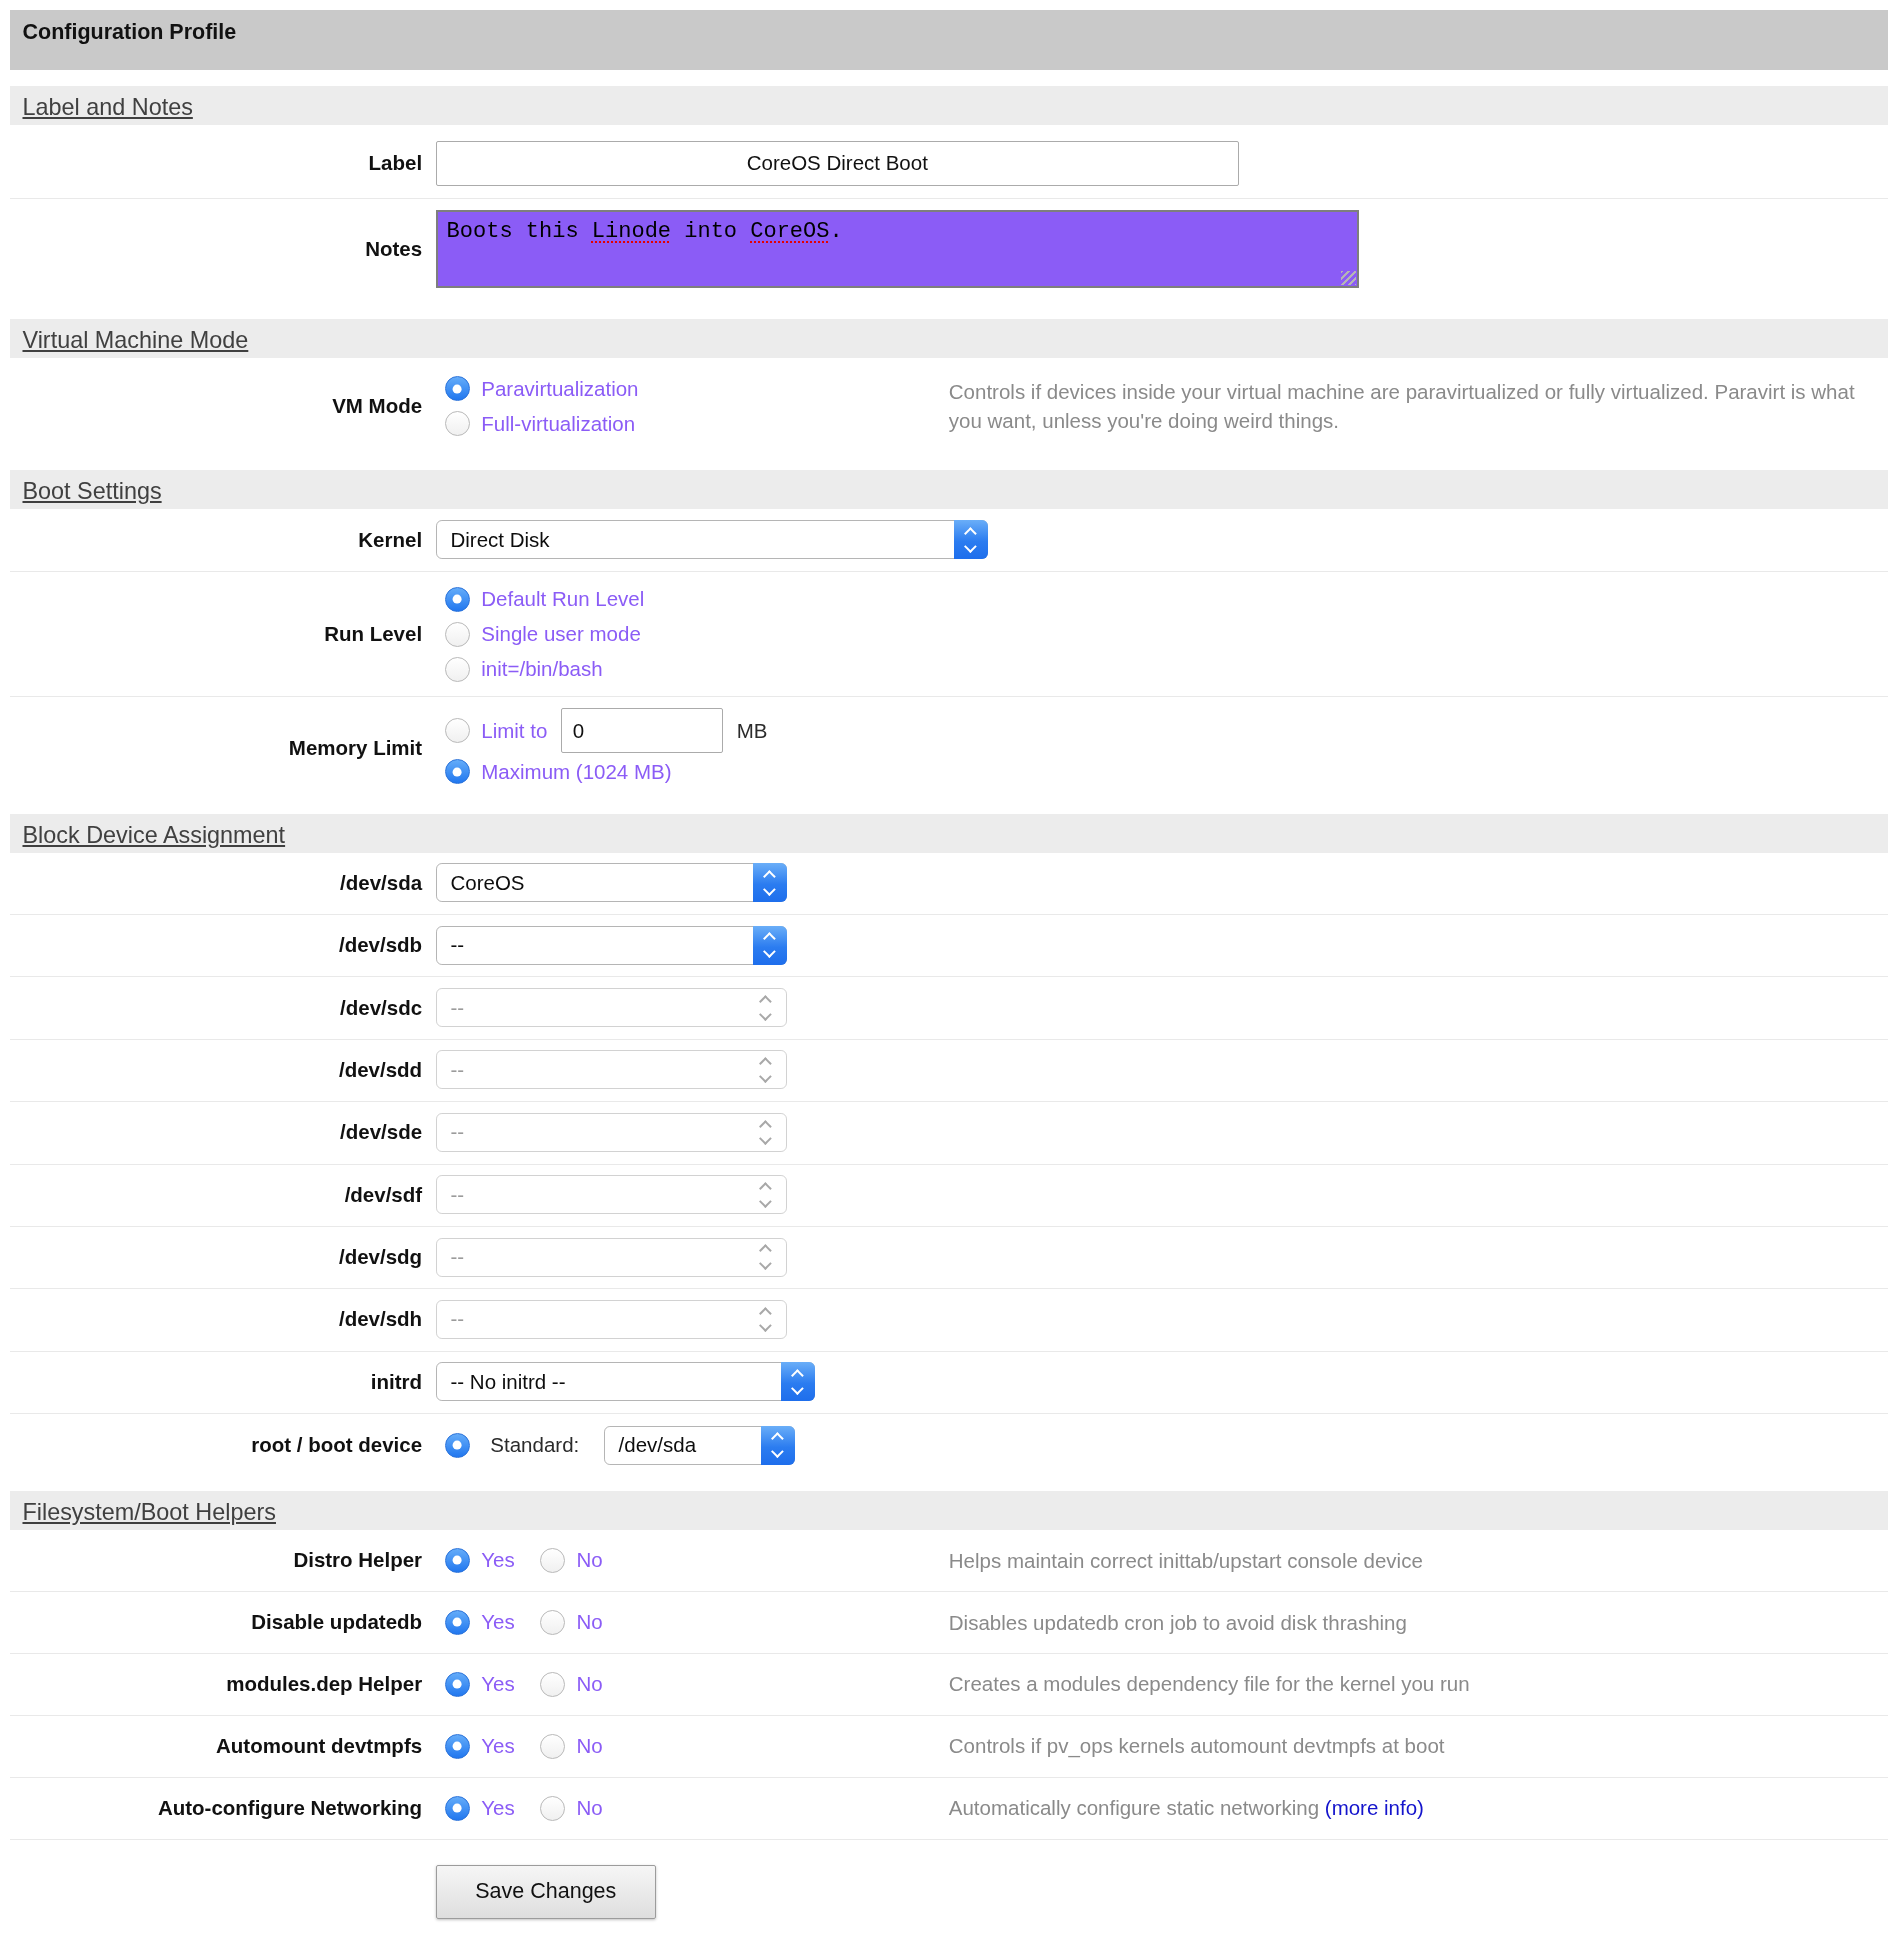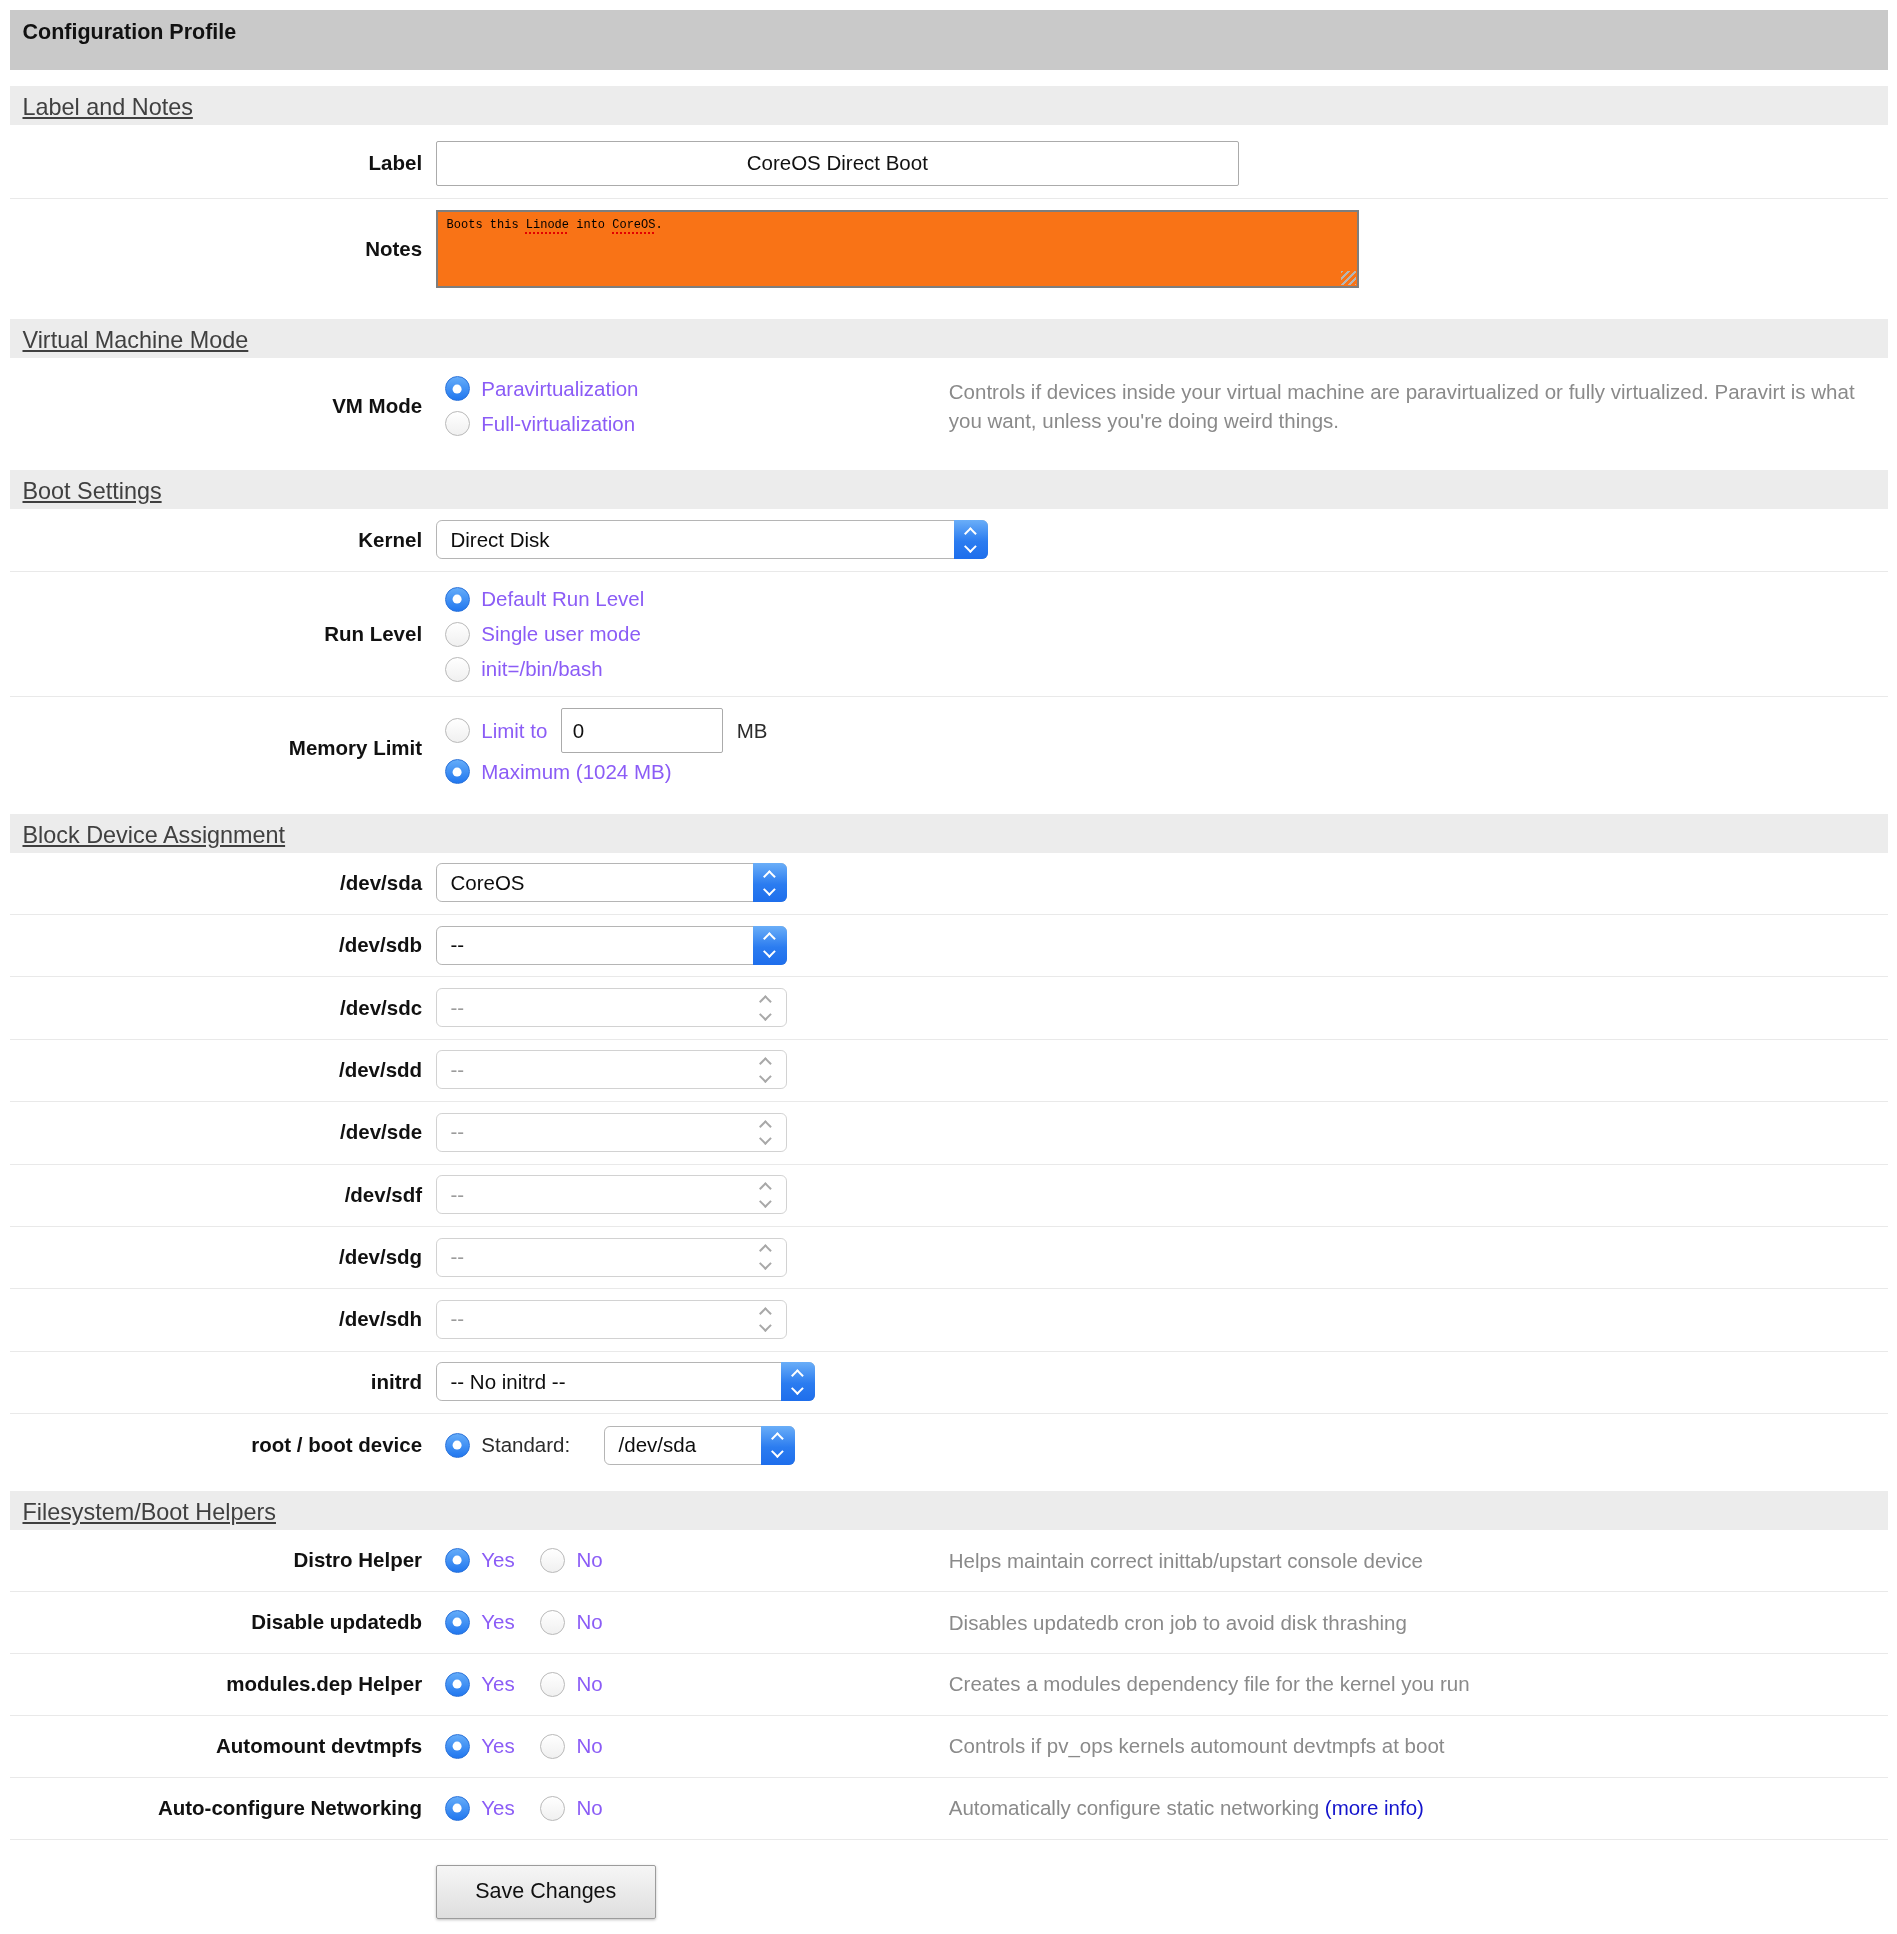--- a/index.html
+++ b/index.html
@@ -46,23 +46,23 @@
     height:45px; border:1px solid #ababab; border-radius:2px;
     font-family:"Liberation Sans","DejaVu Sans",sans-serif;
     font-size:20.5px; color:#111; padding:0 10.7px; background:#fff; outline:none;
   }
   .input-label  { width:803px;text-align:center; }
   .input-limit  { width:162px; }
   .input-custom { width:288px; height:45px; }
 
   .notes-box {
     width:923px; height:78px; border:2px solid #7e7e7e;
-    background:#f97316; padding:4.9px 8.8px; position:relative;
+    background:#8b5cf6; padding:4.9px 8.8px; position:relative;
     font-family:"Liberation Mono","DejaVu Sans Mono",monospace;
-    font-size:12px; color:#000; line-height:1.35;
+    font-size:22px; color:#000; line-height:1.35;
   }
   .notes-box::after {
     content:""; position:absolute; right:1px; bottom:1px; width:14.6px; height:14.6px;
     background:repeating-linear-gradient(135deg,#b5b5b5 0 1.6px,transparent 1.6px 4.9px);
   }
   .squiggle { text-decoration:underline; text-decoration-style:dotted; text-decoration-color:#e30000; text-decoration-thickness:2px; text-underline-offset:3.9px; }
 
   
   .select {
     height:39px; display:inline-flex; align-items:center; position:relative;
@@ -102,21 +102,21 @@
   .stack { display:flex; flex-direction:column; justify-content:center; padding-left:8.8px; }
   .stack .radio { height:35px; }
   .yes-no { display:flex; align-items:center; padding-left:8.8px; }
   .yes-no .radio + .radio { margin-left:25px; }
 
   .mem-line1 { height:47px; display:flex; align-items:center; }
   .mem-line2 { height:35px; display:flex; align-items:center; }
   .mem-unit { margin-left:13.7px; color:#2b2b2b; }
   .root-line { display:flex; align-items:center; }
   .root-line + .root-line { margin-top:7.8px; }
-  .root-line .lbl { margin-left:11.7px; margin-right:15.6px; color:#2b2b2b; min-width:107px; }
+  .root-line .lbl { margin-left:11.7px; margin-right:15.6px; color:#2b2b2b; min-width:107px;text-align:center; }
 
   .link { color:#1414cc; cursor:pointer; }
 
   
   .divider { border-top:1px solid #e9e9e9; }
   .save-row { padding:25px 0 0 426px; }
   .save-btn {
     width:220px; height:54px; font-family:"Liberation Sans","DejaVu Sans",sans-serif;
     font-size:21.5px; color:#111; text-align:center;
     background:linear-gradient(180deg,#f6f6f6,#dedede);

